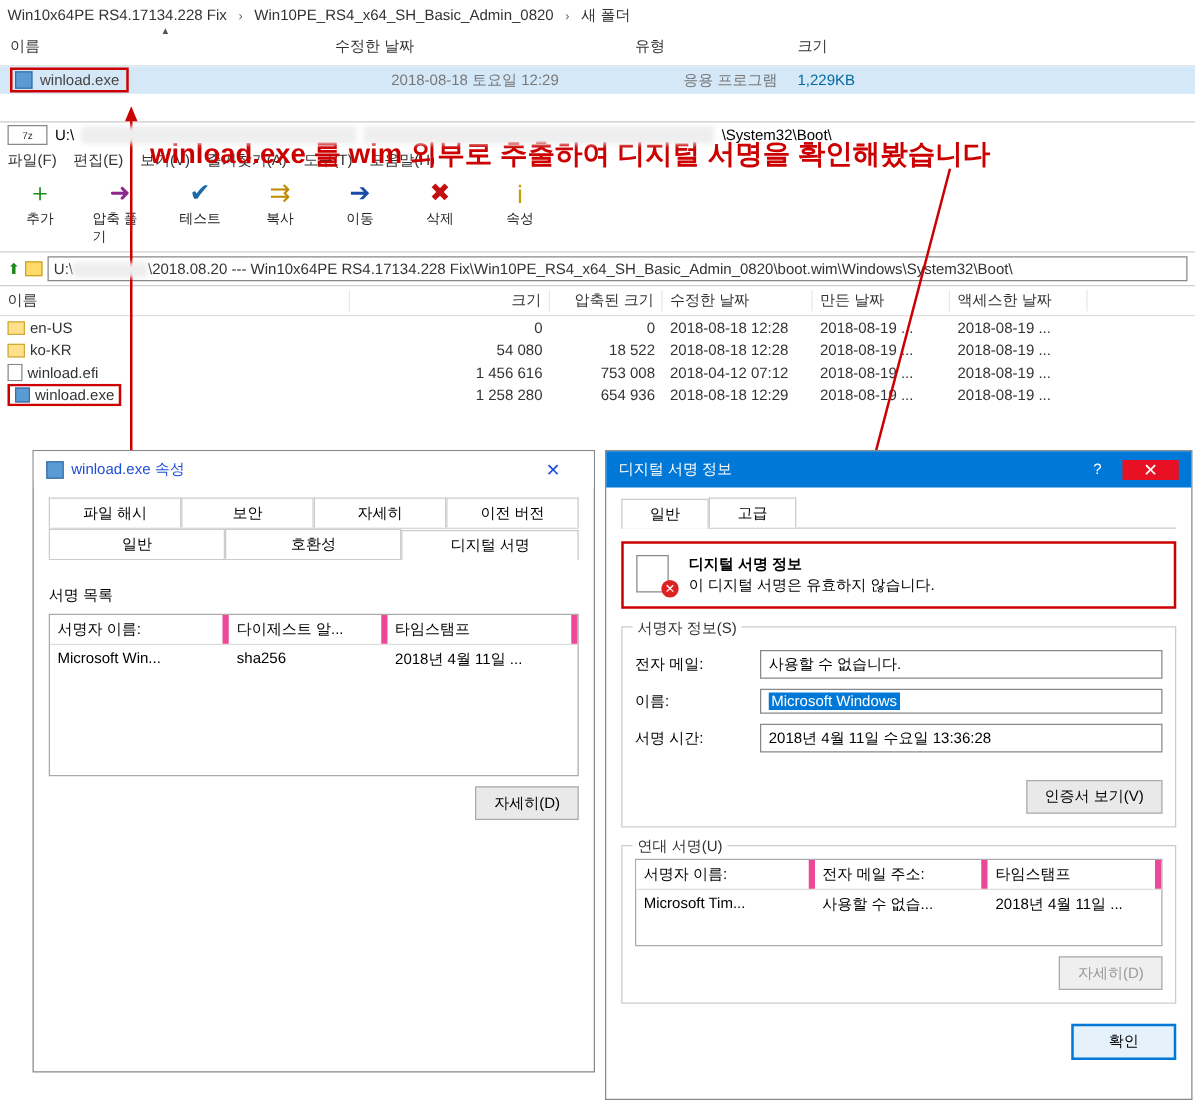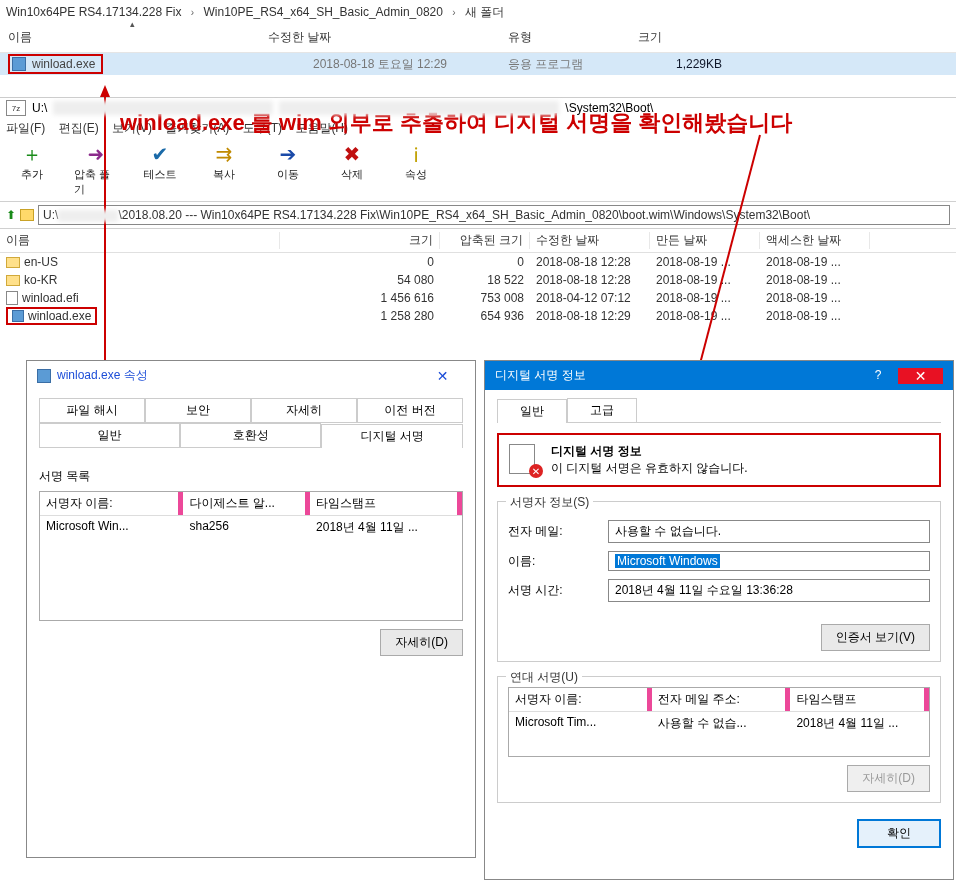--- a/index.html
+++ b/index.html
@@ -21,21 +21,21 @@
 .exe-icon { width: 14px; height: 14px; background: #5b9bd5; border: 1px solid #3a6ea5; }
 .red-box { border: 2px solid #c00; }
 
 
 .red-text { color: #c00; font-weight: bold; font-size: 22px; position: absolute; }
 .red-arrow { position: absolute; }
 
 
 .sevenz { border-top: 1px solid #ccc; margin-top: 4px; }
 .sevenz-title { display: flex; align-items: center; gap: 6px; padding: 2px 6px; color: #000; }
-.sevenz-ico { width: 20px; height: 16px; background: #fff; border: 1px solid #888; display: flex; align-items: center; justify-content: center; font-size: 8px; color: #333; }
+.sevenz-ico { width: 32px; height: 16px; background: #fff; border: 1px solid #888; display: flex; align-items: center; justify-content: center; font-size: 8px; color: #333; }
 .menubar { padding: 2px 6px; color: #333; }
 .menubar span { margin-right: 10px; cursor: default; }
 .toolbar { display: flex; gap: 20px; padding: 4px 10px; border-bottom: 1px solid #d0d0d0; }
 .tool { display: flex; flex-direction: column; align-items: center; width: 44px; cursor: pointer; }
 .tool .ic { width: 22px; height: 22px; display: flex; align-items: center; justify-content: center; font-size: 20px; }
 .tool .lbl { font-size: 11px; color: #222; margin-top: 2px; }
 .pathbar { display: flex; align-items: center; gap: 4px; padding: 3px 6px; border-bottom: 1px solid #d0d0d0; }
 .folder-ic { width: 14px; height: 12px; background: #ffd96a; border: 1px solid #c9a227; }
 .pathbox { flex: 1; border: 1px solid #888; padding: 2px 4px; color: #333; background: #fff; white-space: nowrap; overflow: hidden; }
 
@@ -97,22 +97,22 @@
 </div>
 
 <div class="ex-row selected">
   <div class="cell name" style="width:260px">
     <span class="red-box" style="display:flex;align-items:center;gap:6px;padding:1px 6px 1px 2px">
       <span class="exe-icon"></span>
       <span>winload.exe</span>
     </span>
   </div>
   <div class="cell" style="width:240px;text-align:center;color:#777">2018-08-18 토요일 12:29</div>
-  <div class="cell" style="width:130px;text-align:left;color:#777">응용 프로그램</div>
-  <div class="cell" style="width:100px;text-align:right;color:#0f172a">1,229KB</div>
+  <div class="cell" style="width:130px;text-align:right;color:#777">응용 프로그램</div>
+  <div class="cell" style="width:100px;text-align:left;color:#0369a1">1,229KB</div>
 </div>
 
 <div class="red-text" style="left:120px;top:108px">winload.exe 를 wim 외부로 추출하여 디지털 서명을 확인해봤습니다</div>
 <svg class="red-arrow" style="left:80px;top:85px" width="60" height="280">
   <line x1="25" y1="5" x2="25" y2="275" stroke="#c00" stroke-width="2"></line>
   <polygon points="25,0 20,12 30,12" fill="#c00"></polygon>
 </svg>
 <svg class="red-arrow" style="left:670px;top:130px" width="100" height="320">
   <line x1="90" y1="5" x2="10" y2="310" stroke="#c00" stroke-width="2"></line>
   <polygon points="8,315 6,300 20,304" fill="#c00"></polygon>

